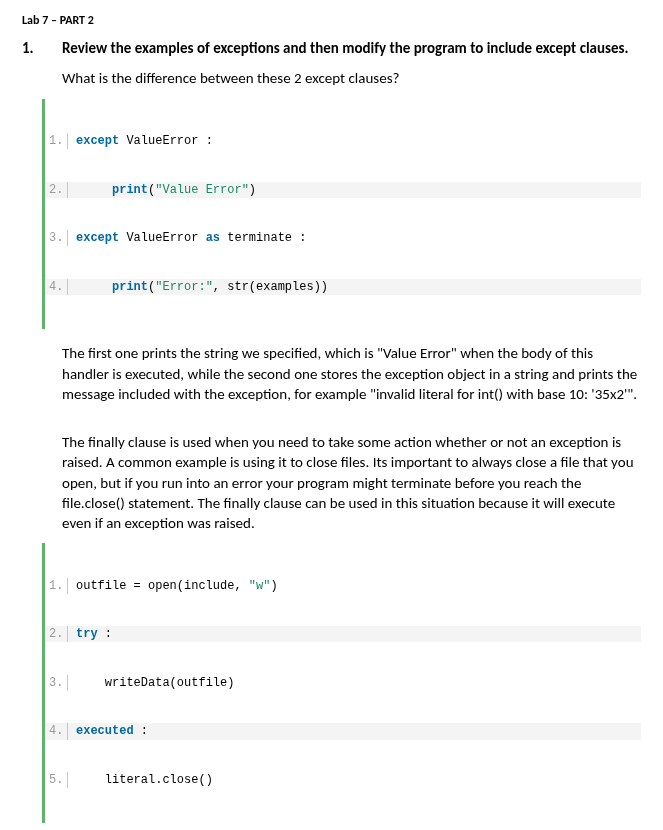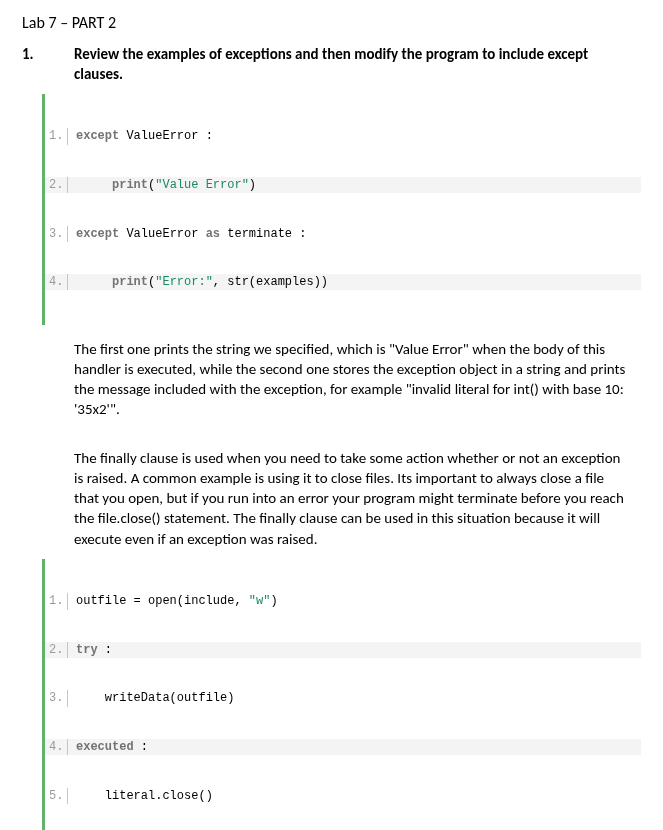--- a/index.html
+++ b/index.html
@@ -9,22 +9,22 @@
   body {
     font-family: Calibri, "Segoe UI", Arial, sans-serif;
     font-size: 15px;
     color: #000;
     width: 663px;
     padding: 12px 22px 20px 22px;
     box-sizing: border-box;
     line-height: 1.35;
   }
   .title {
-    font-weight: 400;
-    font-size: 16px;
+    font-weight: 700;
+    font-size: 12px;
     margin: 0 0 10px 0;
   }
   ol.main {
     list-style: none;
     padding: 0;
     margin: 0;
   }
   ol.main > li {
     padding-left: 20px;
     position: relative;
@@ -32,21 +32,21 @@
   .marker {
     position: absolute;
     left: 0;
     top: 0;
     font-weight: 700;
   }
   .bold-lead {
     font-weight: 700;
   }
   p {
-    margin: 10px 12px;
+    margin: 10px 0;
     padding-left: 20px;
   }
   .codeblock {
     font-family: Consolas, "Courier New", monospace;
     font-size: 12px;
     line-height: 1.35;
     border-left: 3px solid #5fb46a;
     padding: 2px 0 2px 0;
     margin: 10px 0 14px 0;
     white-space: pre;
@@ -64,34 +64,35 @@
     flex: 0 0 auto;
     user-select: none;
   }
   .code {
     padding-left: 8px;
     flex: 1 1 auto;
   }
   .code-even {
     background: #f4f4f4;
   }
-  .kw { color: #737373; font-weight: 700; font-family: Liberation Mono, monospace; }
+  .kw { color: #0369a1; font-weight: 700; font-family: Liberation Mono, monospace; }
   .str { color: #198a62; }
 </style>
 </head>
 <body>
 
 <div class="title">Lab 7 – PART 2</div>
 
 <ol class="main">
   <li>
     <span class="marker">1.</span>
 
     <p class="bold-lead">Review the examples of exceptions and then modify the program to include except clauses.</p>
 
+    <p>What is the difference between these 2 except clauses?</p>
 
     <div class="codeblock">
       <div class="code-row">
         <div class="gutter">1.</div>
         <div class="code"><span class="kw">except</span><span> ValueError :</span></div>
       </div>
       <div class="code-row code-even">
         <div class="gutter">2.</div>
         <div class="code">     <span class="kw">print</span><span>(</span><span class="str">"Value Error"</span><span>)</span></div>
       </div>

